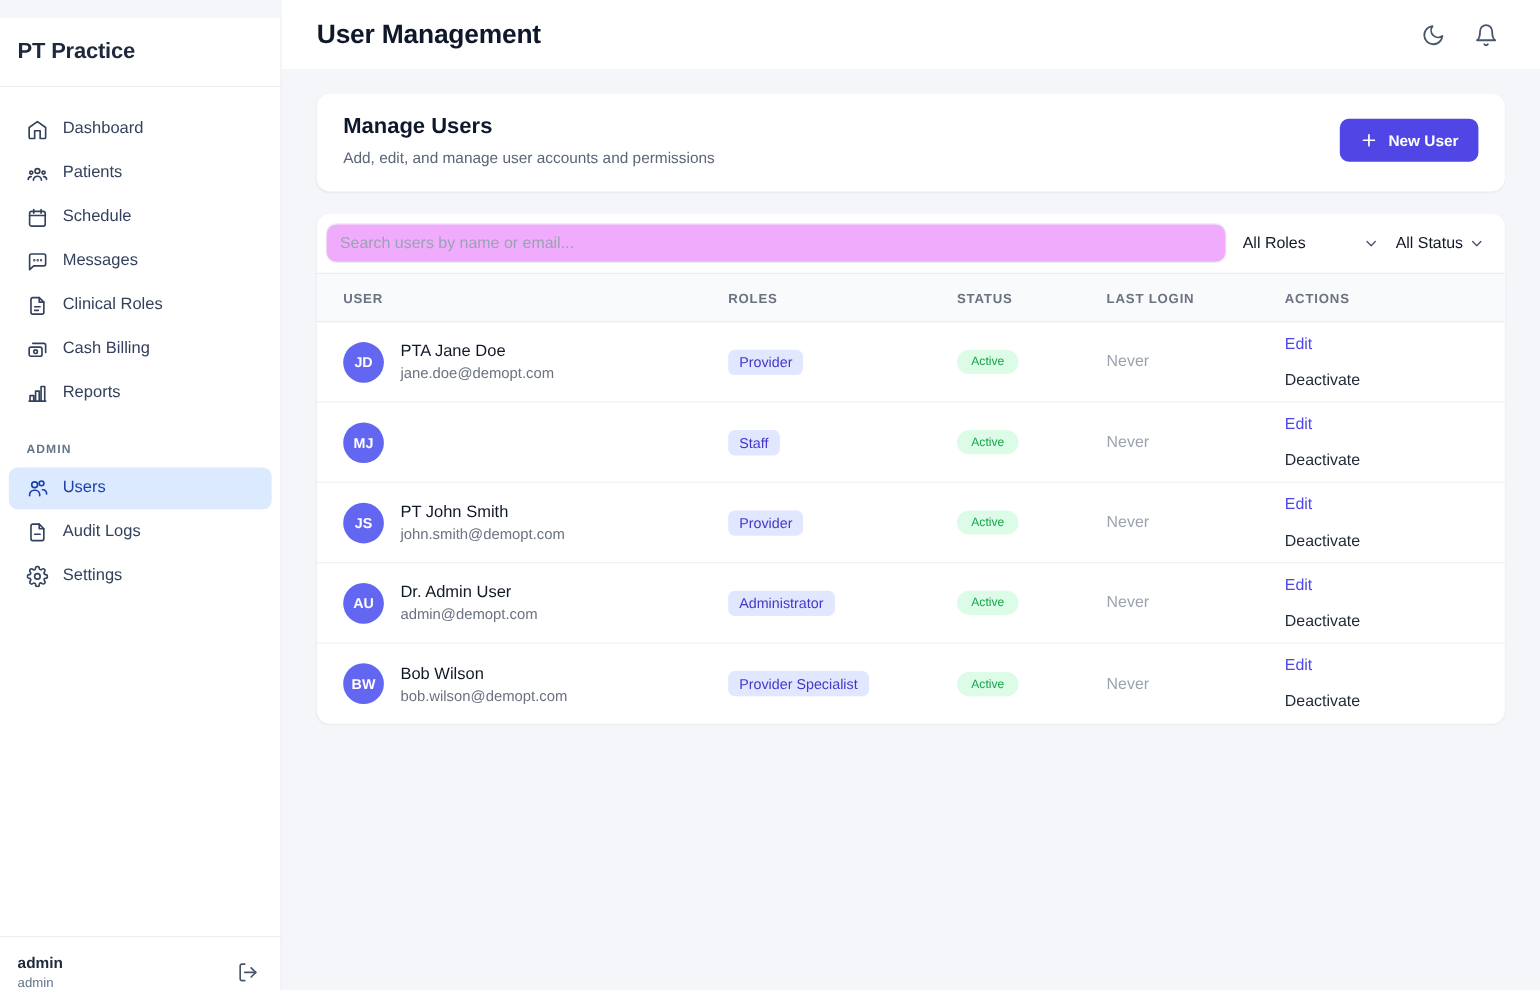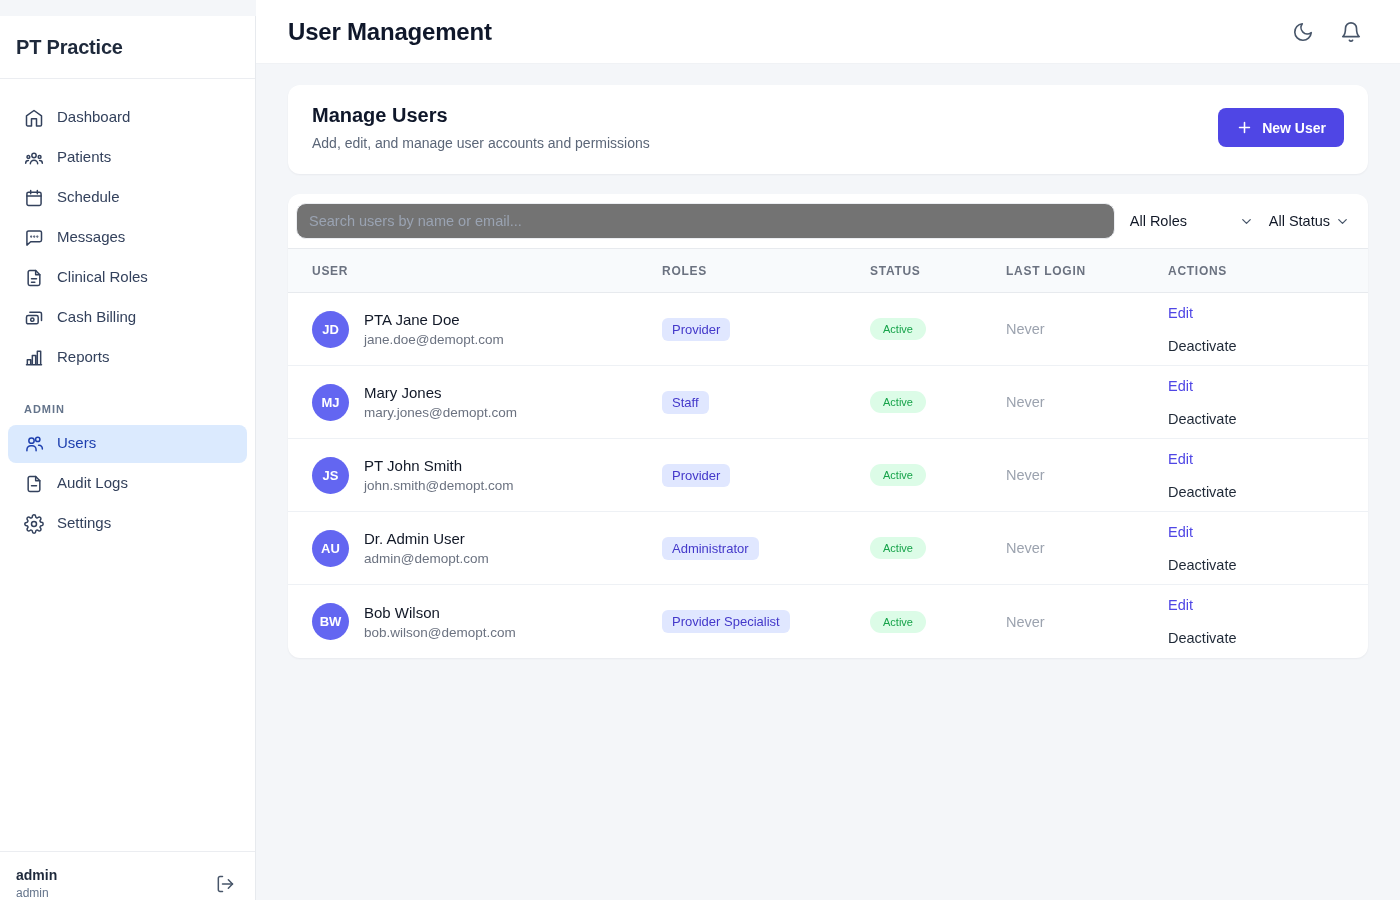--- a/index.html
+++ b/index.html
@@ -90,21 +90,21 @@
   }
   .filter-row {
     display:flex; align-items:center; gap:15px;
     padding:9px 16px 9px 8px;
     border-bottom:1px solid #e7eaee;
   }
   .search-input {
     flex:1; height:36px;
     border:1px solid #eceef2; border-radius:10px;
     padding:0 12px; font-size:14.5px; font-family:inherit;
-    color:#111827; outline:none; background:#737373;
+    color:#111827; outline:none; background:#f0abfc;
   }
   .search-input::placeholder { color:#9aa3b2; }
   .select-ctl {
     display:flex; align-items:center;
     font-size:14.5px; color:#111827; cursor:pointer;
     background:none; border:none; font-family:inherit;
   }
   .select-roles { width:124px; justify-content:space-between; }
   .select-status { gap:5px; margin-right:2px; }
   .select-ctl .chev { color:#475569; }
@@ -365,24 +365,20 @@
         <div class="lastlogin">Never</div>
         <div class="actions-cell">
           <a class="link-edit">Edit</a>
           <a class="link-deact">Deactivate</a>
         </div>
       </div>
 
       <div class="trow">
         <div class="user-cell">
           <div class="avatar">MJ</div>
-          <div>
-            <div class="uname">Mary Jones</div>
-            <div class="uemail">mary.jones@demopt.com</div>
-          </div>
         </div>
         <div><span class="role-badge">Staff</span></div>
         <div><span class="status-badge">Active</span></div>
         <div class="lastlogin">Never</div>
         <div class="actions-cell">
           <a class="link-edit">Edit</a>
           <a class="link-deact">Deactivate</a>
         </div>
       </div>
 

